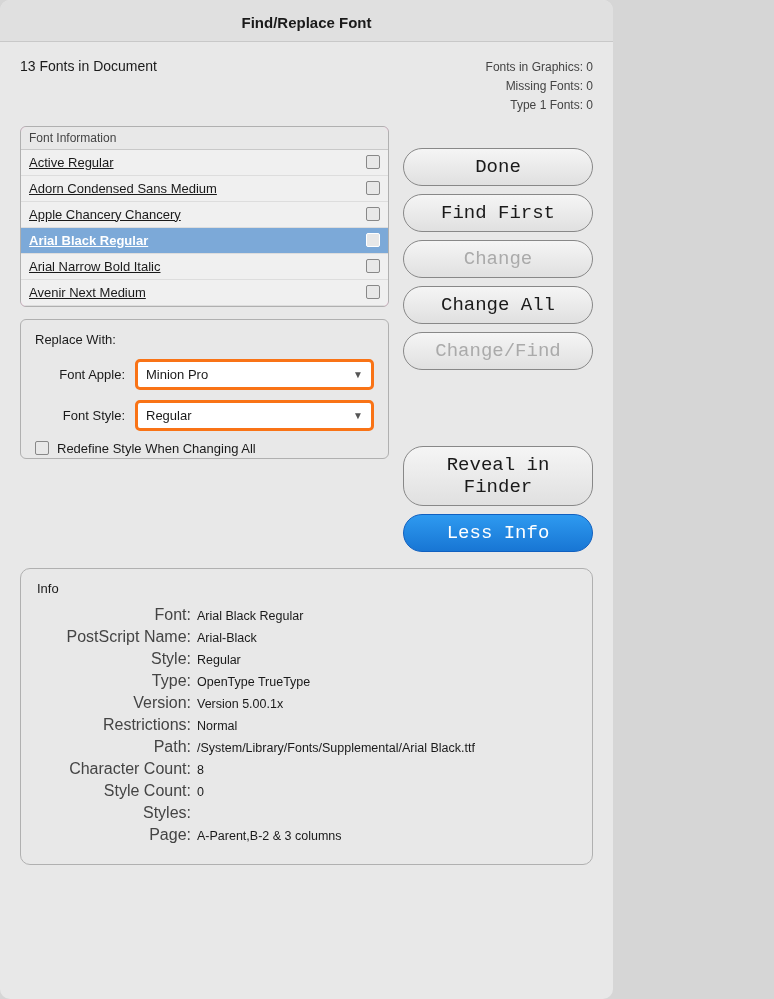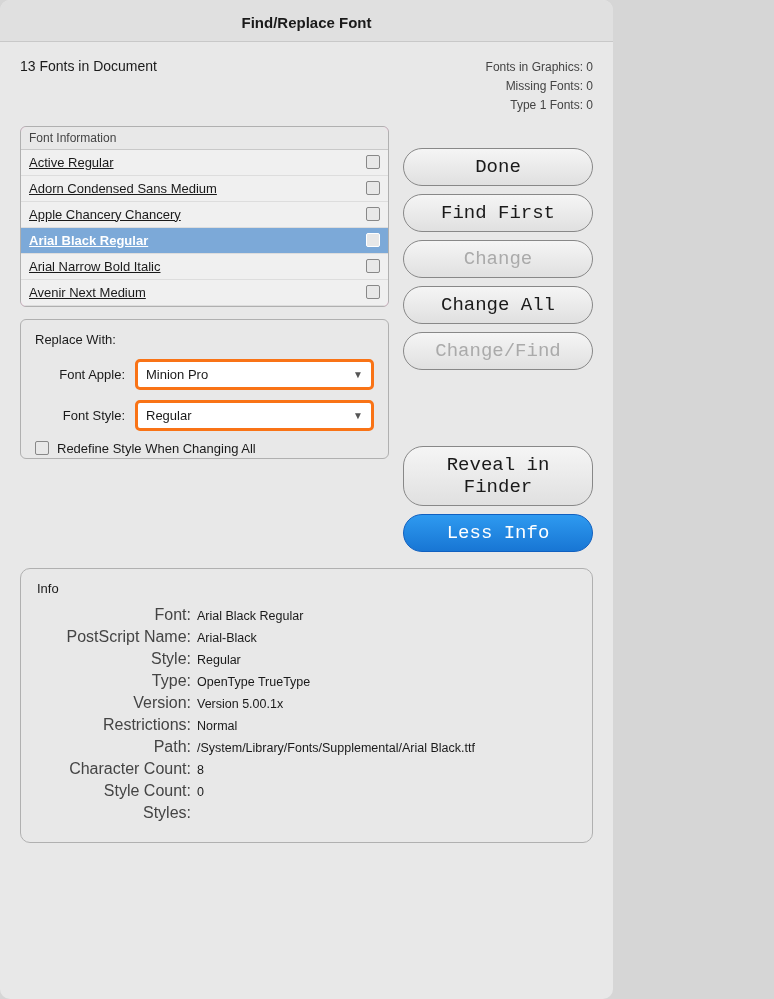--- a/index.html
+++ b/index.html
@@ -410,16 +410,20 @@
       <span class="info-val">8</span>
     </div>
           <div class="info-row">
       <span class="info-key">Style Count:</span>
       <span class="info-val">0</span>
     </div>
           <div class="info-row">
       <span class="info-key">Styles:</span>
       <span class="info-val"></span>
     </div>
+          <div class="info-row">
+      <span class="info-key">Page:</span>
+      <span class="info-val">A-Parent,B-2 &amp; 3 columns</span>
+    </div>
         </div>
     </div>
   </div>
 </div>
 
 </body></html>

